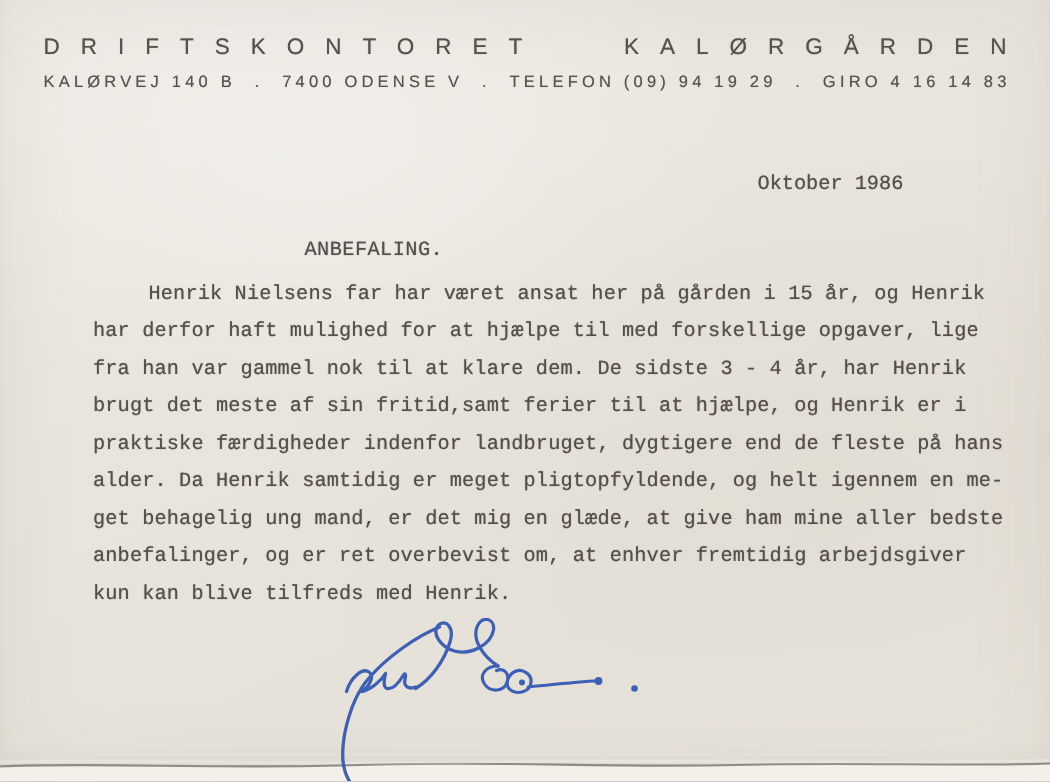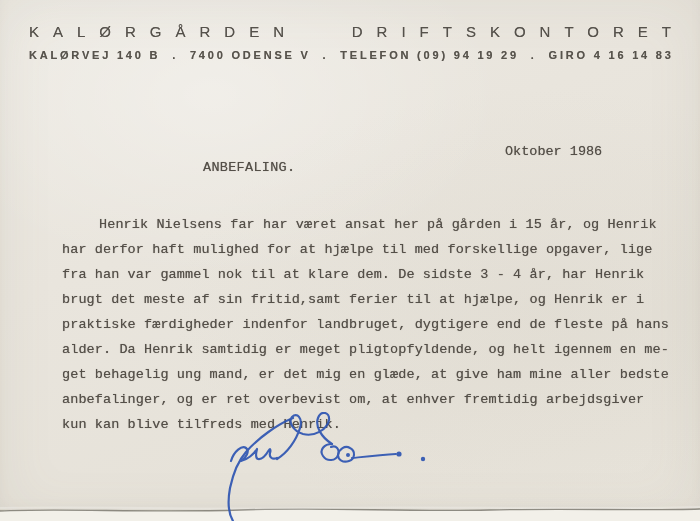--- a/index.html
+++ b/index.html
@@ -26,51 +26,50 @@
     text-shadow:0 0 0.6px rgba(85,81,75,0.65);
   }
   .lh1 span{letter-spacing:14px; margin-right:-14px; white-space:nowrap;}
   .lh2{
     left:29px; top:49px; width:642px;
     display:flex; justify-content:space-between; align-items:baseline;
     font-family:"Liberation Sans", sans-serif;
     font-size:11px; color:#57534c;
     text-shadow:0 0 0.5px rgba(87,83,76,0.6);
   }
-  .lh2 span{letter-spacing:2.8px; margin-right:-2.8px; white-space:nowrap;font-weight:bold;}
+  .lh2 span{letter-spacing:2.8px; margin-right:-2.8px; white-space:nowrap;}
   
   .typed{
     font-family:"Liberation Mono", monospace;
     font-size:13.5px; color:#544f48;
     text-shadow:0 0 0.7px rgba(84,79,72,0.7);
     white-space:pre;
-    margin-top:28px;
   }
   .date{left:505px; top:116px;}
-  .subject{left:203px; top:132px; letter-spacing:0.3px;}
+  .subject{left:203px; top:160px; letter-spacing:0.3px;}
   .body-text{
     left:62px; top:184px; width:612px;
     line-height:25px;
     white-space:pre-line;
     text-indent:37px;
     letter-spacing:0.1px;
   }
   .typed-name{left:258px; top:463px;}
   .sig-svg{left:195px; top:412px; pointer-events:none;}
   .edge-svg{left:0; top:497px;}
   .z2{z-index:2;} .z3{z-index:3;}
 </style>
 </head>
 <body>
 
 <div class="paper">
 
   <div class="abs lh1">
+    <span>DRIFTSKONTORET</span>
     <span>KALØRGÅRDEN</span>
-    <span>DRIFTSKONTORET</span>
   </div>
   <div class="abs lh2">
     <span>KALØRVEJ 140 B</span>
     <span>.</span>
     <span>7400 ODENSE V</span>
     <span>.</span>
     <span>TELEFON (09) 94 19 29</span>
     <span>.</span>
     <span>GIRO 4 16 14 83</span>
   </div>

